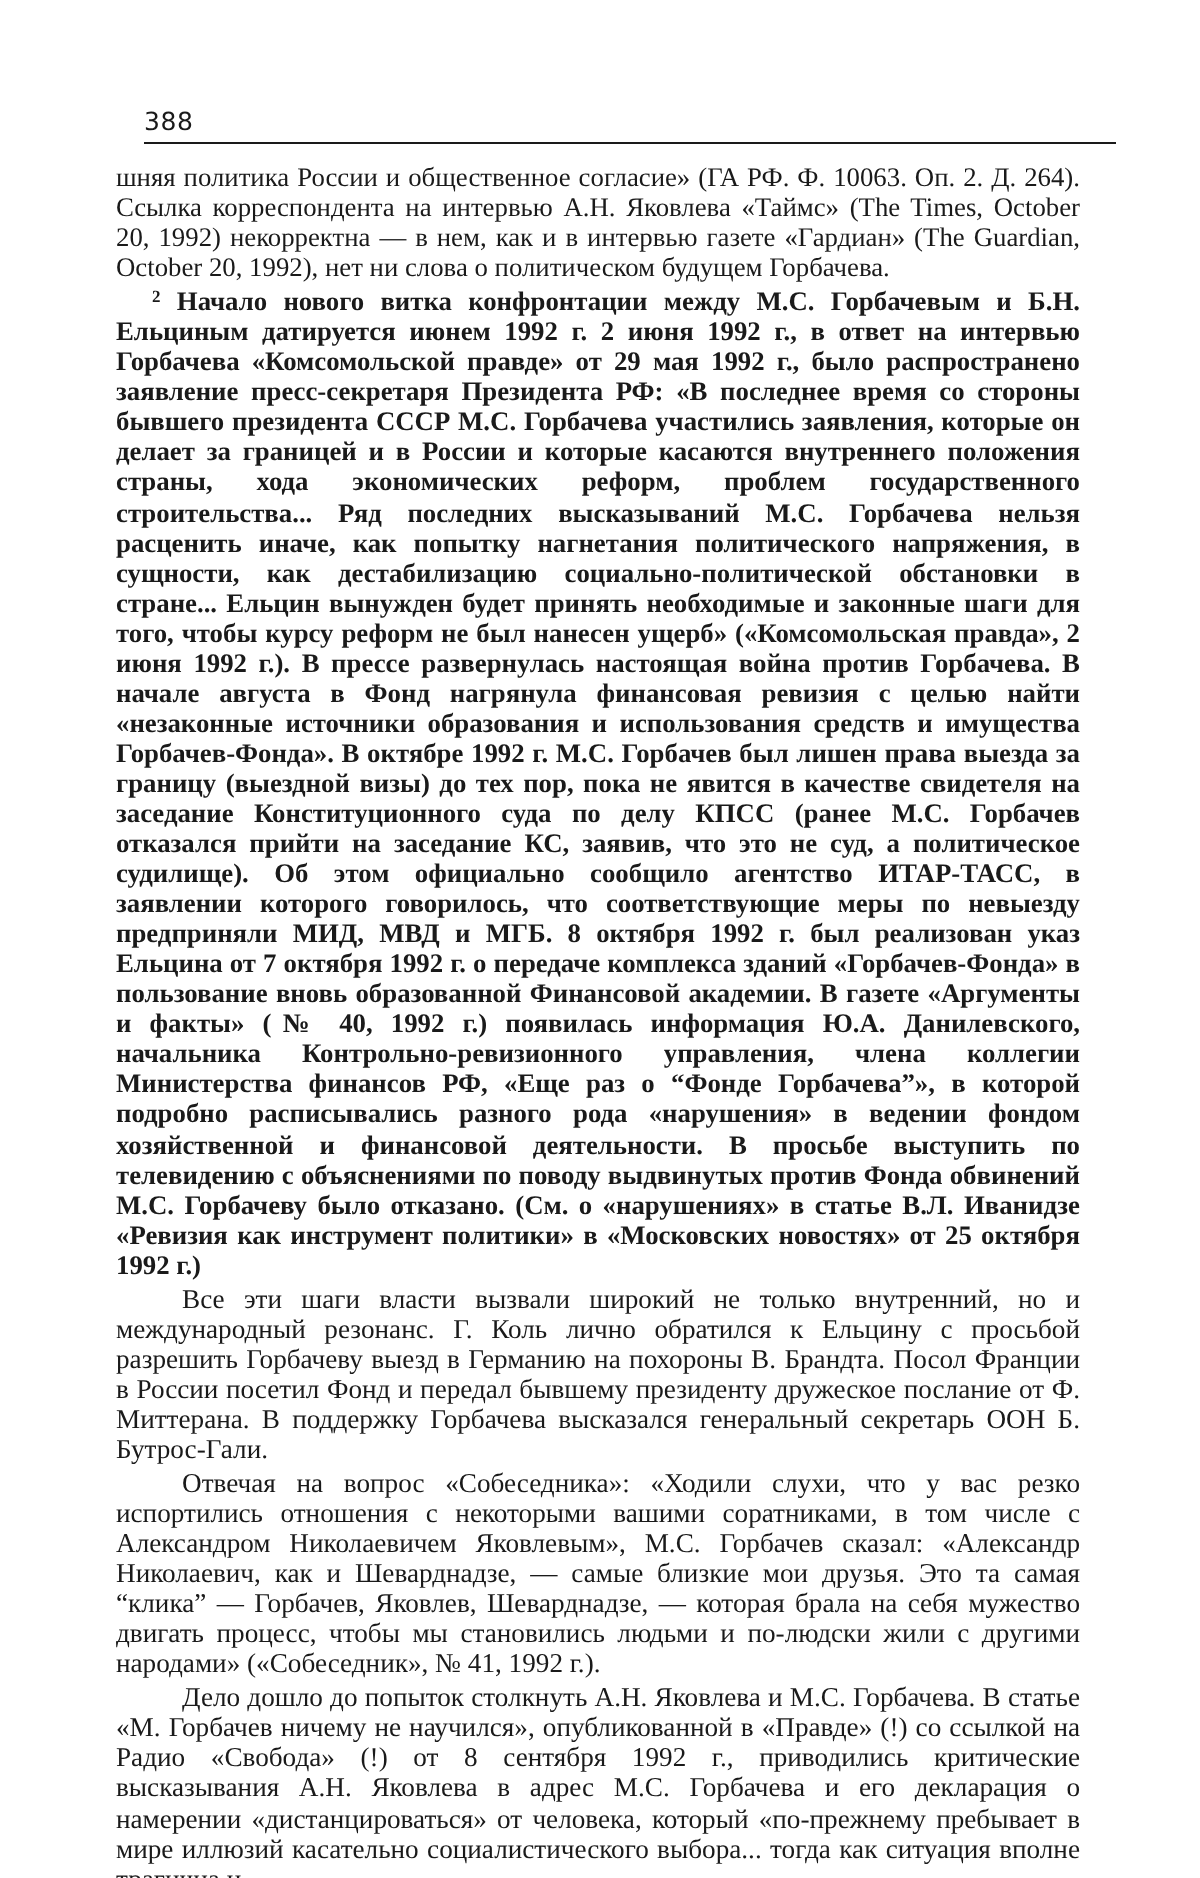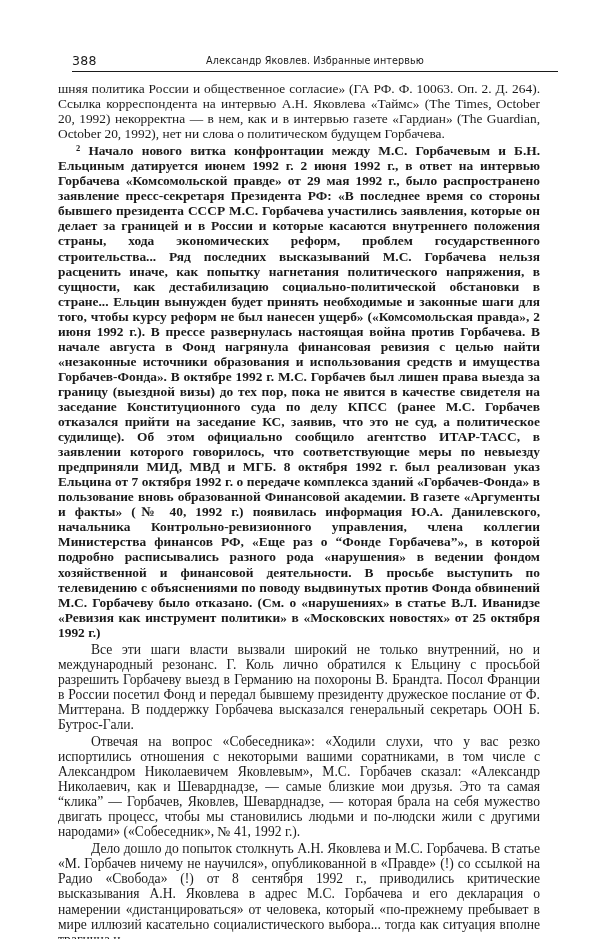--- a/index.html
+++ b/index.html
@@ -69,21 +69,20 @@
       vertical-align: 4px;
       line-height: 0;
     }
   </style>
 </head>
 <body>
 
 <div class="page">
   <div class="running-head">
     <span class="page-number">388</span>
-    <span class="running-title">Александр Яковлев. Избранные интервью</span>
   </div>
 
   <div class="body">
     <p class="fn-cont">шняя политика России и общественное согласие» (ГА РФ. Ф. 10063. Оп. 2. Д. 264). Ссылка корреспондента на интервью А.Н. Яковлева «Таймс» (The Times, October 20, 1992) некорректна — в нем, как и в интервью газете «Гардиан» (The Guardian, October 20, 1992), нет ни слова о политическом будущем Горбачева.</p>
     <p class="fn"><span class="fn-mark">2</span> <span>Начало нового витка конфронтации между М.С. Горбачевым и Б.Н. Ельциным датируется июнем 1992 г. 2 июня 1992 г., в ответ на интервью Горбачева «Комсомольской правде» от 29 мая 1992 г., было распространено заявление пресс-секретаря Президента РФ: «В последнее время со стороны бывшего президента СССР М.С. Горбачева участились заявления, которые он делает за границей и в России и которые касаются внутреннего положения страны, хода экономических реформ, проблем государственного строительства... Ряд последних высказываний М.С. Горбачева нельзя расценить иначе, как попытку нагнетания политического напряжения, в сущности, как дестабилизацию социально-политической обстановки в стране... Ельцин вынужден будет принять необходимые и законные шаги для того, чтобы курсу реформ не был нанесен ущерб» («Комсомольская правда», 2 июня 1992 г.). В прессе развернулась настоящая война против Горбачева. В начале августа в Фонд нагрянула финансовая ревизия с целью найти «незаконные источники образования и использования средств и имущества Горбачев-Фонда». В октябре 1992 г. М.С. Горбачев был лишен права выезда за границу (выездной визы) до тех пор, пока не явится в качестве свидетеля на заседание Конституционного суда по делу КПСС (ранее М.С. Горбачев отказался прийти на заседание КС, заявив, что это не суд, а политическое судилище). Об этом официально сообщило агентство ИТАР-ТАСС, в заявлении которого говорилось, что соответствующие меры по невыезду предприняли МИД, МВД и МГБ. 8 октября 1992 г. был реализован указ Ельцина от 7 октября 1992 г. о передаче комплекса зданий «Горбачев-Фонда» в пользование вновь образованной Финансовой академии. В газете «Аргументы и факты» (№ 40, 1992 г.) появилась информация Ю.А. Данилевского, начальника Контрольно-ревизионного управления, члена коллегии Министерства финансов РФ, «Еще раз о “Фонде Горбачева”», в которой подробно расписывались разного рода «нарушения» в ведении фондом хозяйственной и финансовой деятельности. В просьбе выступить по телевидению с объяснениями по поводу выдвинутых против Фонда обвинений М.С. Горбачеву было отказано. (См. о «нарушениях» в статье В.Л. Иванидзе «Ревизия как инструмент политики» в «Московских новостях» от 25 октября 1992 г.)</span></p>
     <p class="main">Все эти шаги власти вызвали широкий не только внутренний, но и международный резонанс. Г. Коль лично обратился к Ельцину с просьбой разрешить Горбачеву выезд в Германию на похороны В. Брандта. Посол Франции в России посетил Фонд и передал бывшему президенту дружеское послание от Ф. Миттерана. В поддержку Горбачева высказался генеральный секретарь ООН Б. Бутрос-Гали.</p>
     <p class="main">Отвечая на вопрос «Собеседника»: «Ходили слухи, что у вас резко испортились отношения с некоторыми вашими соратниками, в том числе с Александром Николаевичем Яковлевым», М.С. Горбачев сказал: «Александр Николаевич, как и Шеварднадзе, — самые близкие мои друзья. Это та самая “клика” — Горбачев, Яковлев, Шеварднадзе, — которая брала на себя мужество двигать процесс, чтобы мы становились людьми и по-людски жили с другими народами» («Собеседник», № 41, 1992 г.).</p>
     <p class="main">Дело дошло до попыток столкнуть А.Н. Яковлева и М.С. Горбачева. В статье «М. Горбачев ничему не научился», опубликованной в «Правде» (!) со ссылкой на Радио «Свобода» (!) от 8 сентября 1992 г., приводились критические высказывания А.Н. Яковлева в адрес М.С. Горбачева и его декларация о намерении «дистанцироваться» от человека, который «по-прежнему пребывает в мире иллюзий касательно социалистического выбора... тогда как ситуация вполне трагична и</p>
   </div>
 </div>

